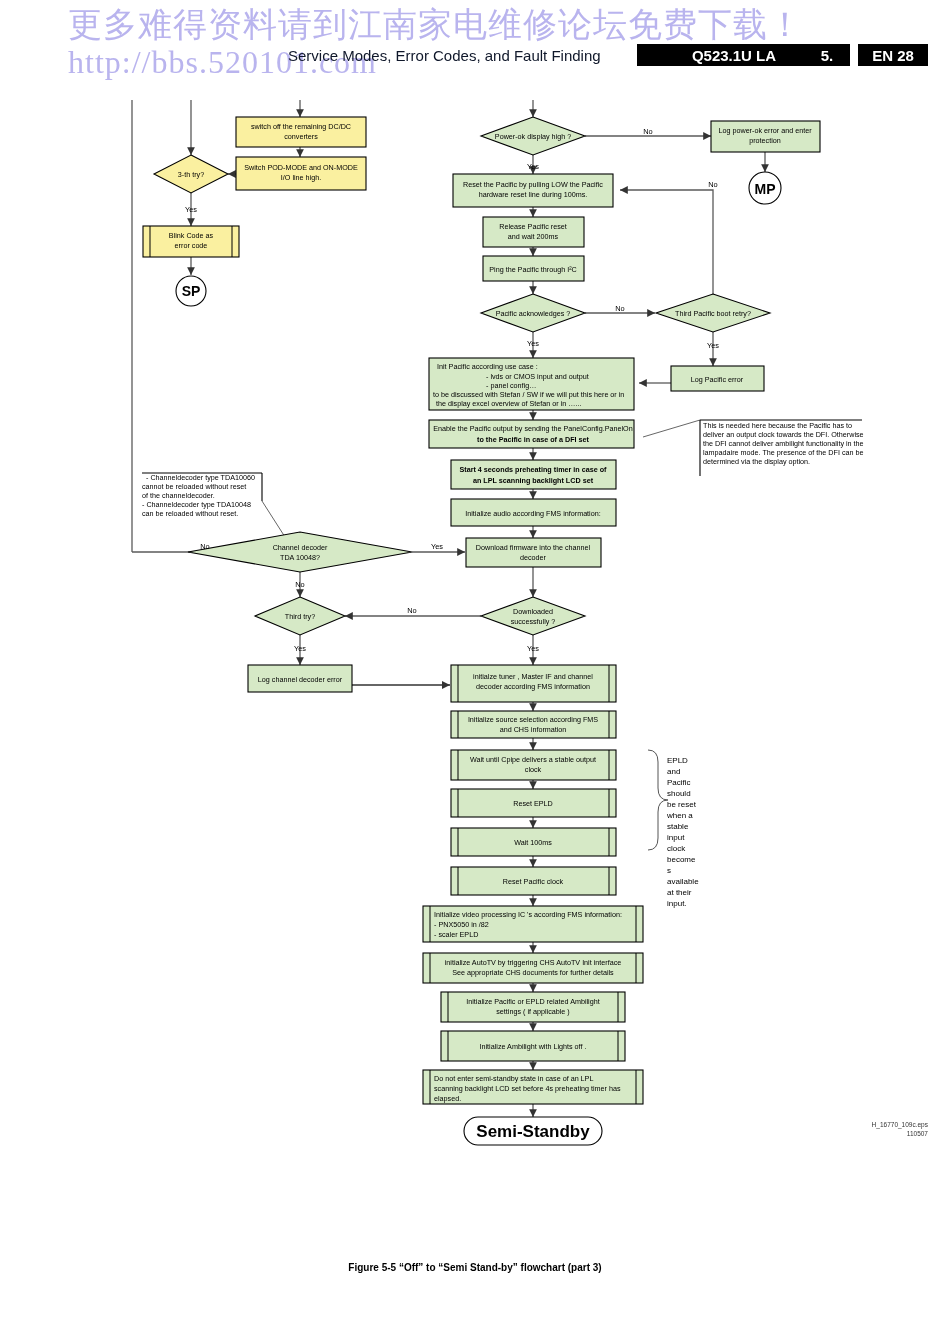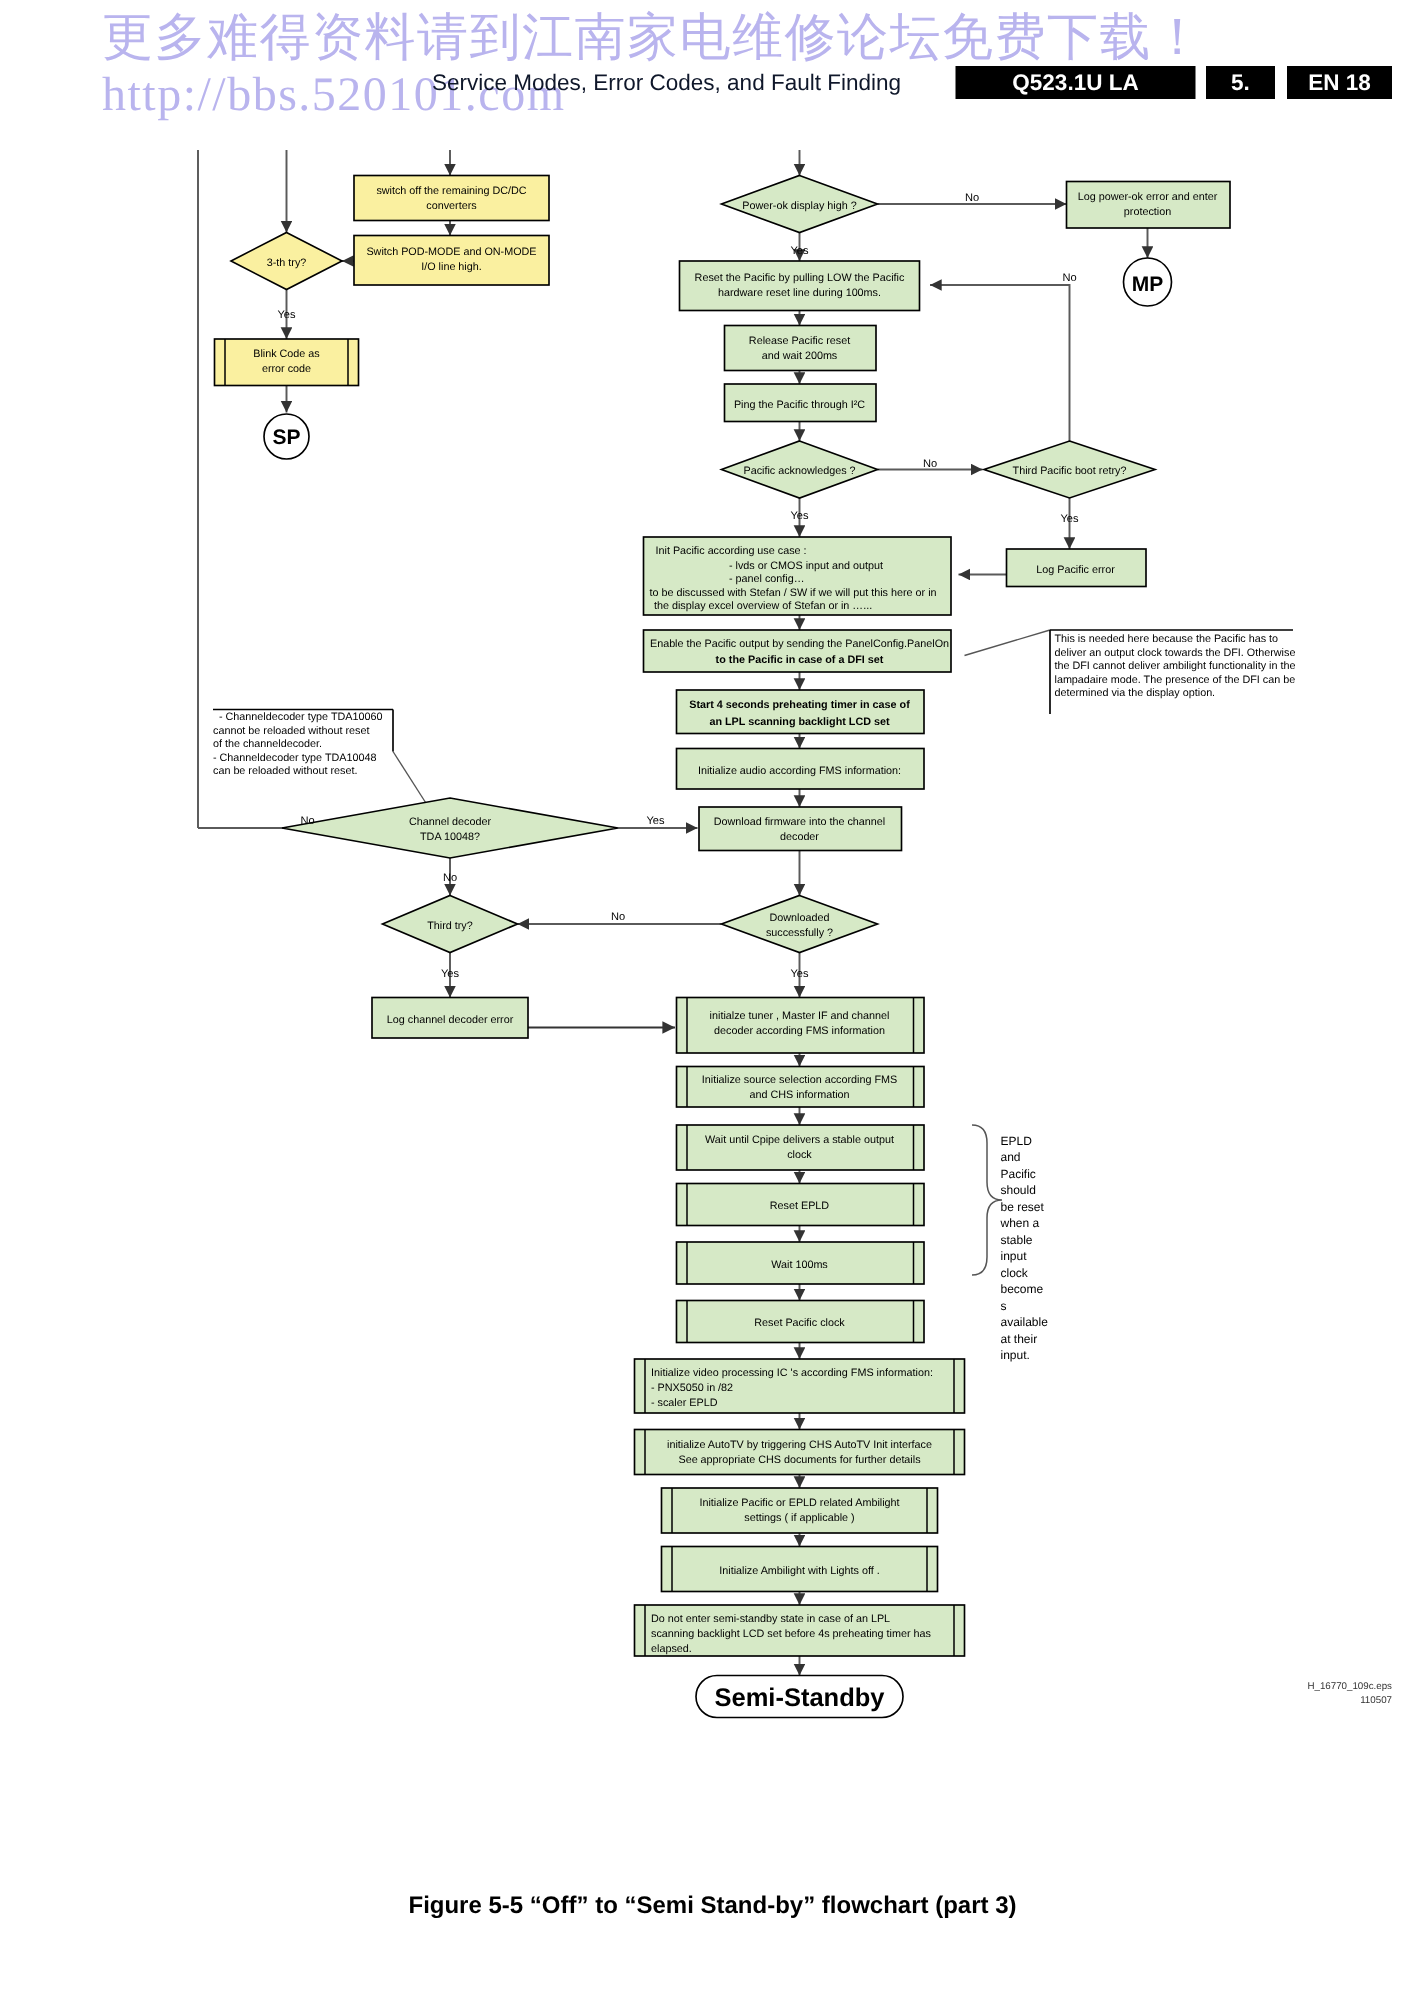--- a/index.html
+++ b/index.html
@@ -13,21 +13,21 @@
   #watermark{position:absolute;left:0;top:0;width:860px;height:95px;pointer-events:none;}
   #wm-line1{position:absolute;left:68px;top:2px;font-family:"DejaVu Sans",sans-serif;
     font-size:34px;color:#b9b4ee;white-space:nowrap;letter-spacing:1px;}
   #wm-line2{position:absolute;left:68px;top:44px;font-family:Liberation Serif, serif;
     font-size:32px;color:#b9b4ee;white-space:nowrap;letter-spacing:1px;}
   
   #header{position:absolute;left:0;top:44px;width:950px;height:28px;}
   #header-title{position:absolute;left:288px;top:3px;font-size:15px;color:#0f172a;white-space:nowrap;}
   .hdr-badge{position:absolute;top:0;height:22px;background:#000;color:#fff;
     font-size:15px;font-weight:bold;display:flex;align-items:center;justify-content:center;}
-  #badge-chassis{left:637px;width:160px;}
+  #badge-chassis{left:637px;width:160px;padding-left:17px;}
   #badge-section{left:804px;width:46px;}
   #badge-page{left:858px;width:70px;}
   
   #flow-wrap{position:absolute;left:0;top:95px;width:950px;height:1080px;}
   svg{display:block;}
   .shape-green{fill:#d6e9c6;stroke:#000;stroke-width:1.1;}
   .shape-yellow{fill:#faf0a0;stroke:#000;stroke-width:1.1;}
   .shape-white{fill:#ffffff;stroke:#000;stroke-width:1.1;}
   .shape-none{fill:none;stroke:#000;stroke-width:1.1;}
   .bar{stroke:#000;stroke-width:1;}
@@ -40,35 +40,35 @@
   .t-b{font-size:7.2px;font-weight:bold;}
   .t-lbl{font-size:7.4px;}
   .t-note{font-size:7.2px;}
   .t-conn{font-size:14px;font-weight:bold;}
   .t-term{font-size:17px;font-weight:bold;}
   .t-side{font-size:8px;}
   
   #ref-code{position:absolute;right:22px;top:1120px;text-align:right;
     font-size:6.5px;color:#333;line-height:1.45;}
   #figure-caption{position:absolute;left:0;top:1262px;width:950px;text-align:center;
-    font-size:16px;font-weight:bold;color:#000;}
+    font-size:10px;font-weight:bold;color:#000;}
 </style>
 </head>
 <body>
 
 <div id="watermark">
   <div id="wm-line1">更多难得资料请到江南家电维修论坛免费下载！</div>
   <div id="wm-line2">http://bbs.520101.com</div>
 </div>
 
 <div id="header">
   <div id="header-title">Service Modes, Error Codes, and Fault Finding</div>
   <div class="hdr-badge" id="badge-chassis">Q523.1U LA</div>
   <div class="hdr-badge" id="badge-section">5.</div>
-  <div class="hdr-badge" id="badge-page">EN 18</div>
+  <div class="hdr-badge" id="badge-page">EN 28</div>
 </div>
 
 <div id="flow-wrap">
 <svg width="950" height="1080" viewBox="0 0 950 1080" xmlns="http://www.w3.org/2000/svg">
   <defs>
     <marker id="ah" markerWidth="7" markerHeight="7" refX="6" refY="3" orient="auto">
       <path d="M0,0 L6,3 L0,6 z" fill="#333"></path>
     </marker>
   </defs>
 

